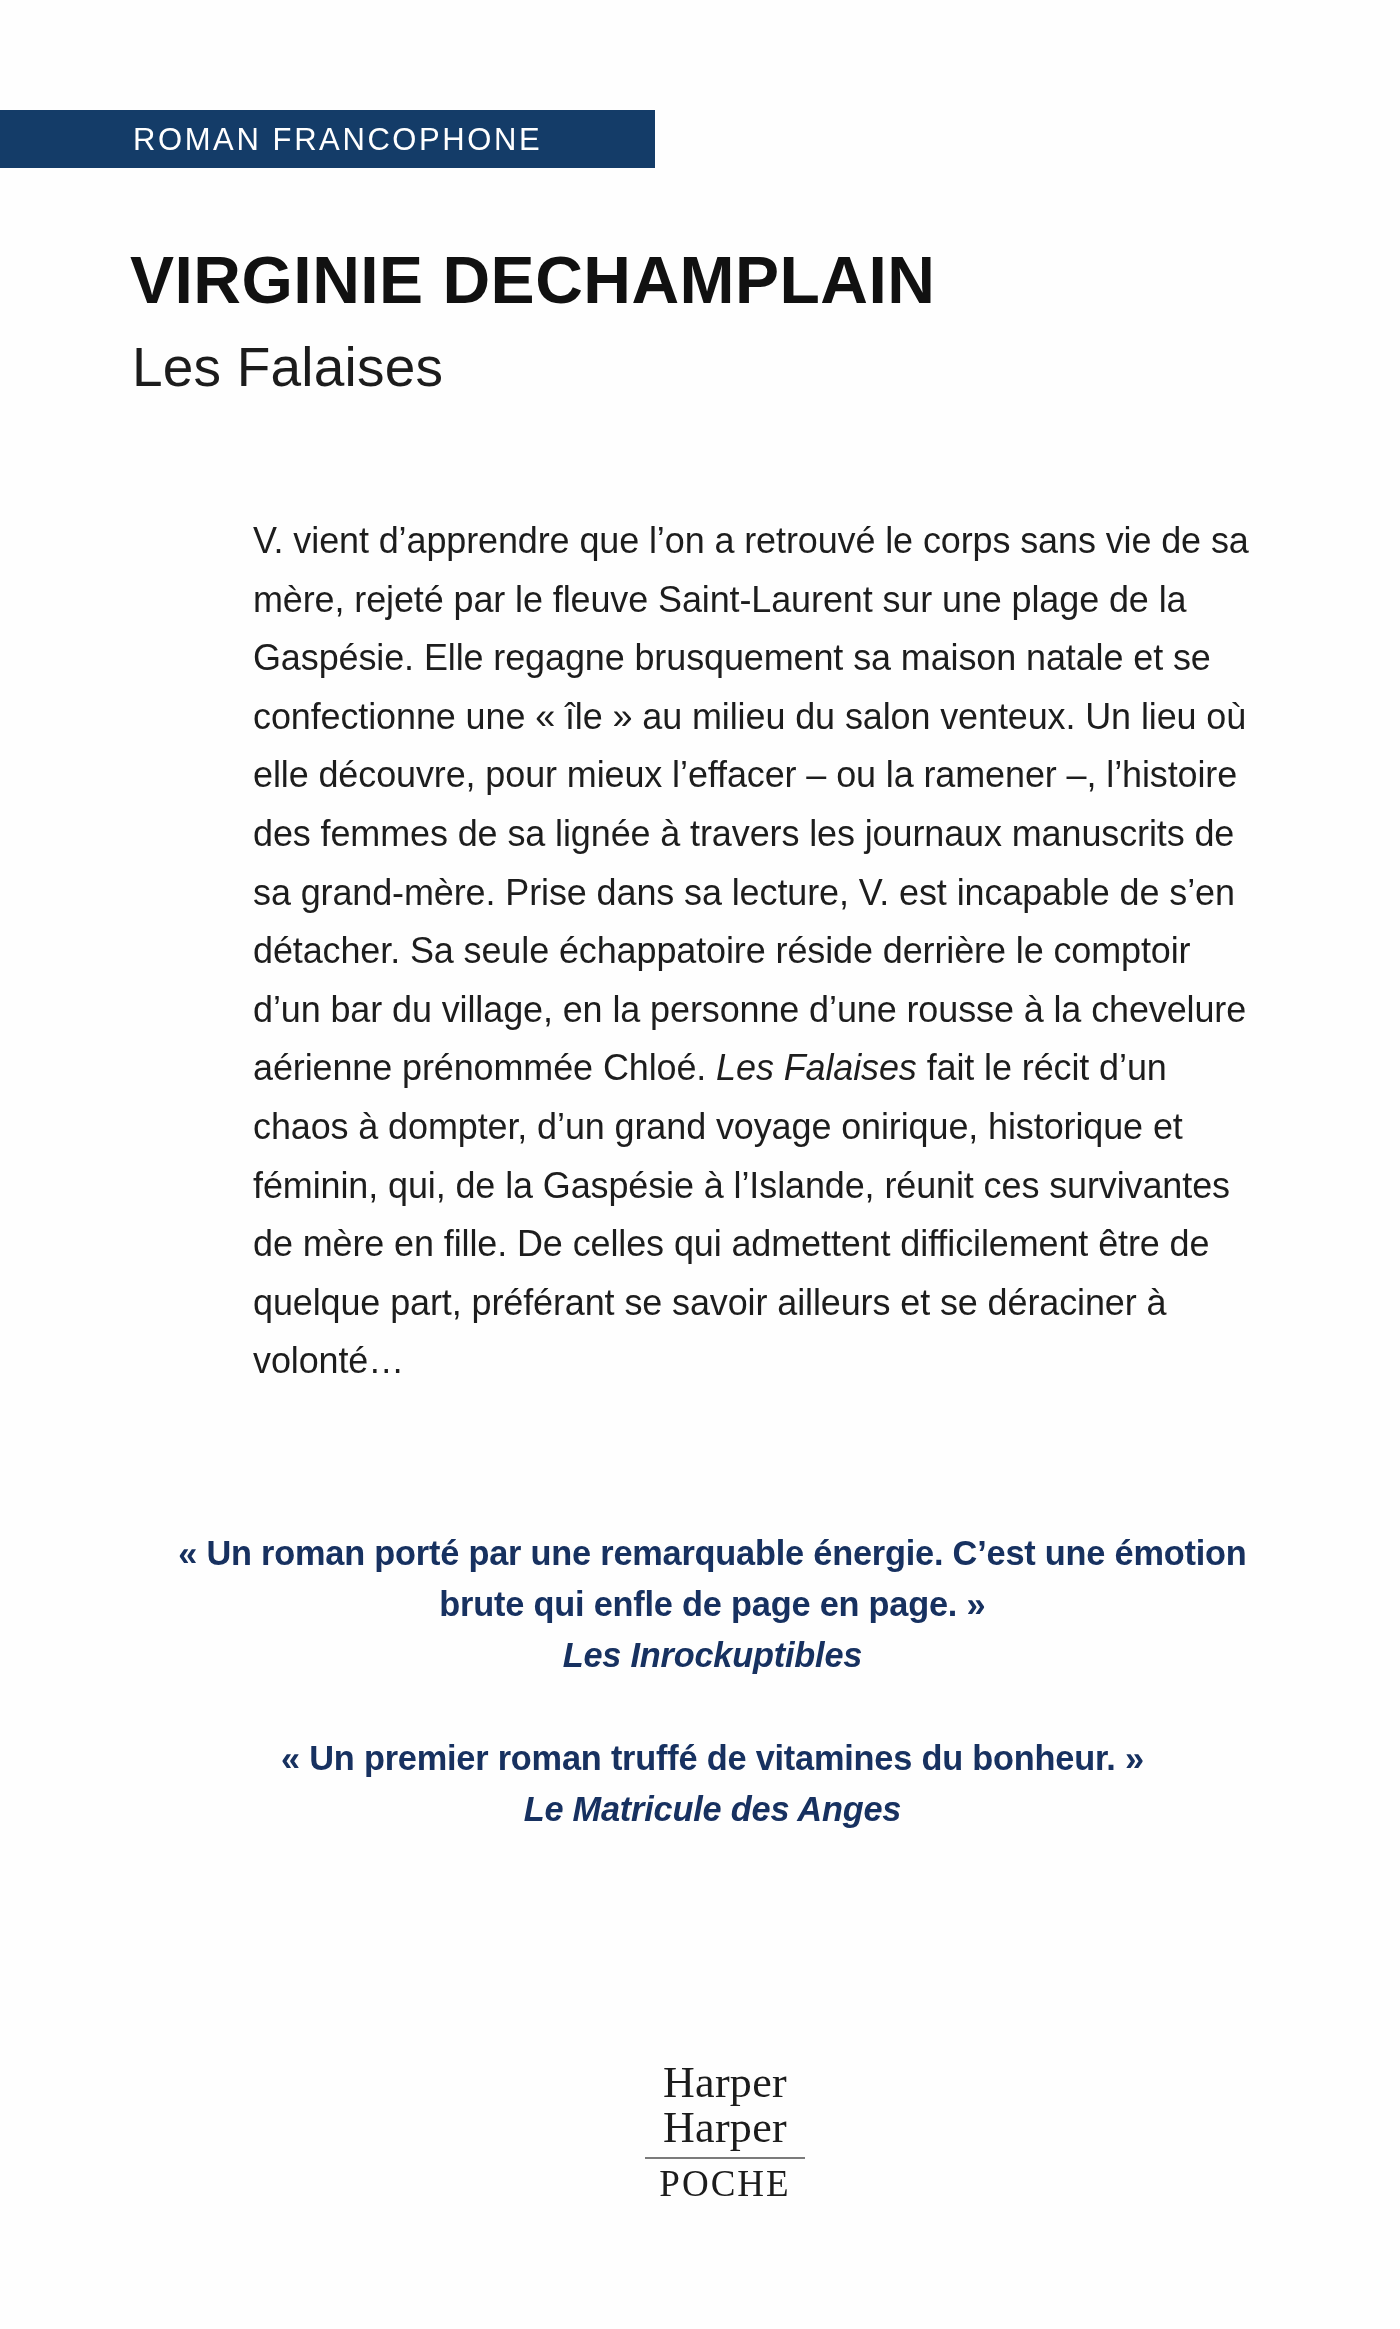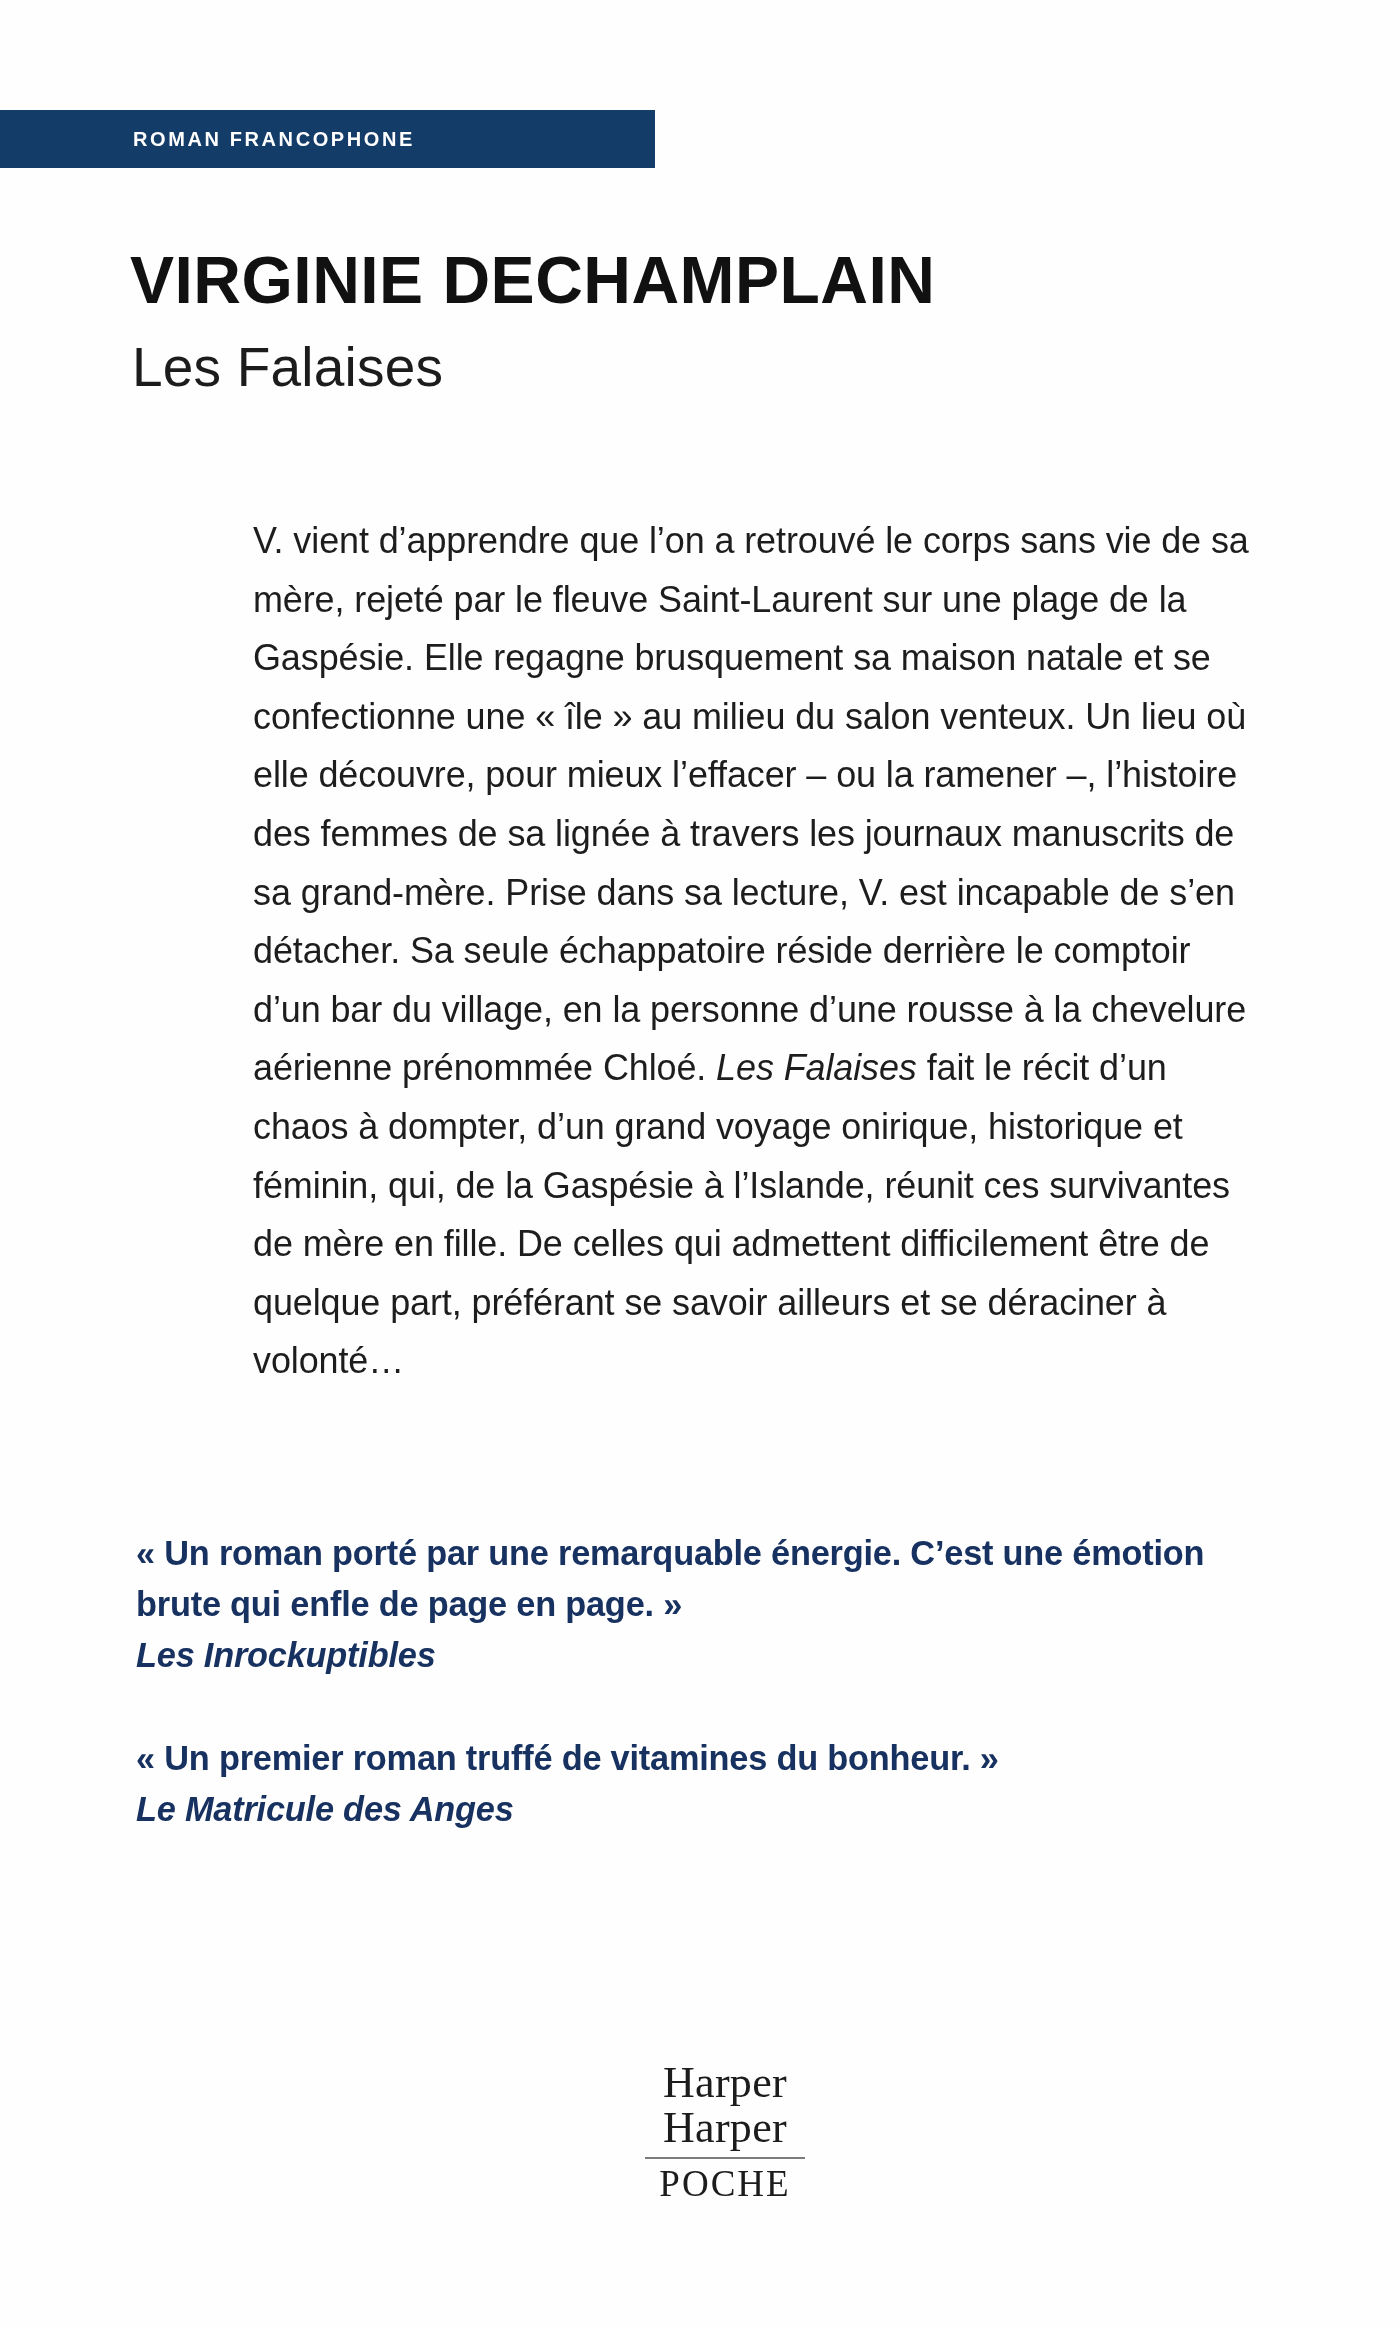--- a/index.html
+++ b/index.html
@@ -31,22 +31,22 @@
     height: 58px;
     background: #143c68;
     display: flex;
     align-items: center;
     box-sizing: border-box;
     padding-left: 133px;
   }
   .genre-banner .genre-label {
     color: #ffffff;
     font-family: "Liberation Sans", sans-serif;
-    font-weight: bold;
-    font-size: 20px;
+    font-weight: normal;
+    font-size: 31px;
     letter-spacing: 2.6px;
     line-height: 1;
     white-space: nowrap;
   }
 
   
   .author-name {
     position: absolute;
     left: 130px;
     top: 246px;
@@ -86,23 +86,24 @@
     color: #1d1d1d;
     letter-spacing: -0.1px;
     transform: scaleX(0.985);
     transform-origin: left top;
   }
   .synopsis .italic-title { font-style: italic; }
 
   
   .quotes {
     position: absolute;
-    left: 136px;
+    left: 144px;
     top: 1527px;
     width: 1160px;
+    text-align: center;
   }
   .quote-block { margin-bottom: 52px; }
   .quote-block:last-child { margin-bottom: 4px; }
   .quote-text {
     font-family: "Liberation Sans", sans-serif;
     font-weight: bold;
     font-size: 35px;
     line-height: 51px;
     color: #173160;
     letter-spacing: -0.2px;

